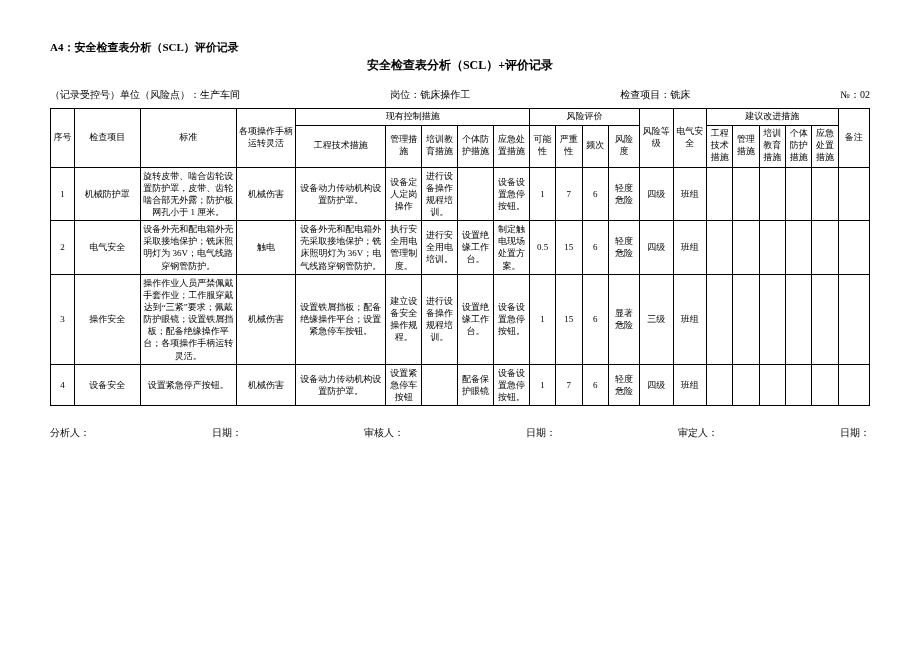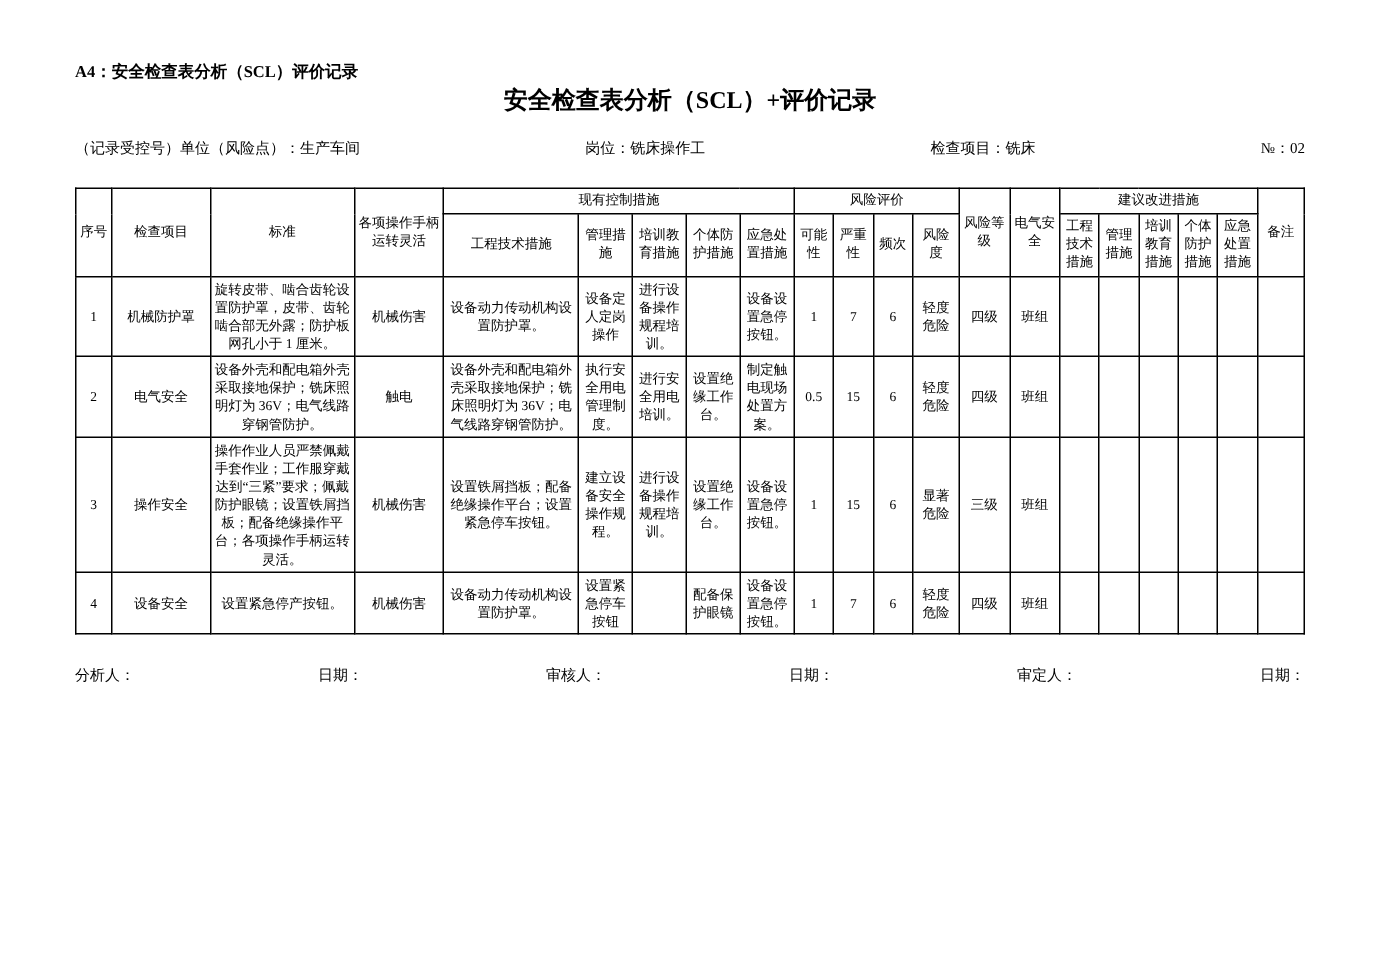--- a/index.html
+++ b/index.html
@@ -12,30 +12,30 @@
     width: 920px;
     box-sizing: border-box;
   }
   .doc-header {
     font-size: 11px;
     font-weight: bold;
     margin-bottom: 2px;
   }
   .doc-title {
     text-align: center;
-    font-size: 16px;
+    font-size: 12px;
     font-weight: bold;
     margin-bottom: 14px;
     font-family: Liberation Serif, serif;
   }
   .meta-row {
     display: flex;
     justify-content: space-between;
     font-size: 10px;
-    margin-bottom: 19px;
+    margin-bottom: 6px;
   }
   table {
     border-collapse: collapse;
     width: 100%;
     table-layout: fixed;
   }
   th, td {
     border: 1px solid #000;
     padding: 2px 2px;
     text-align: center;

